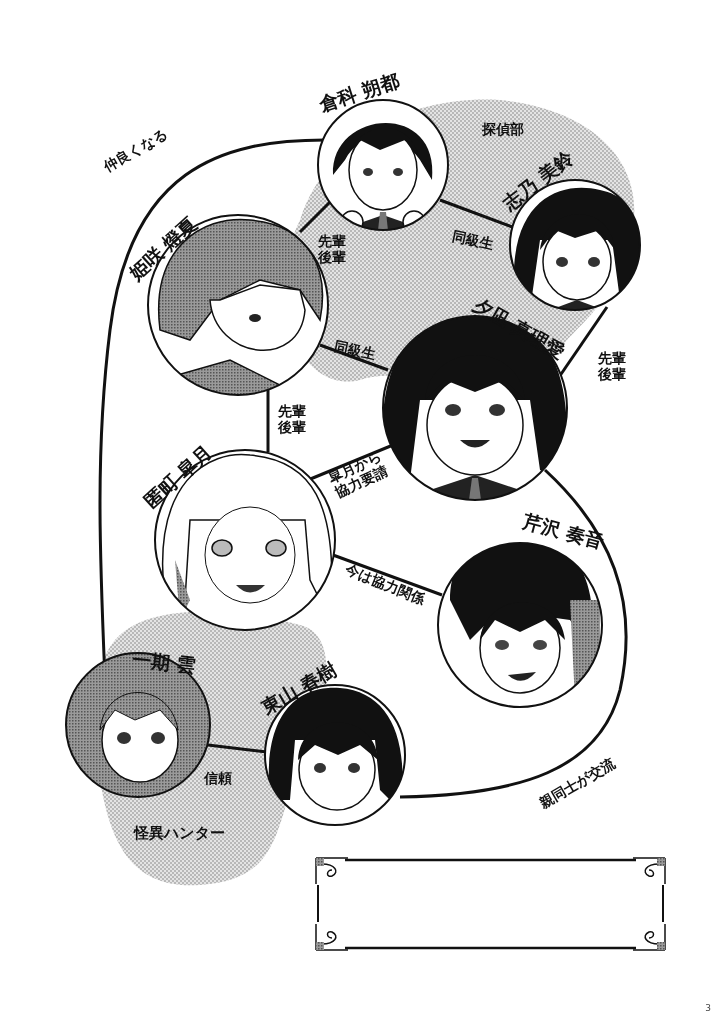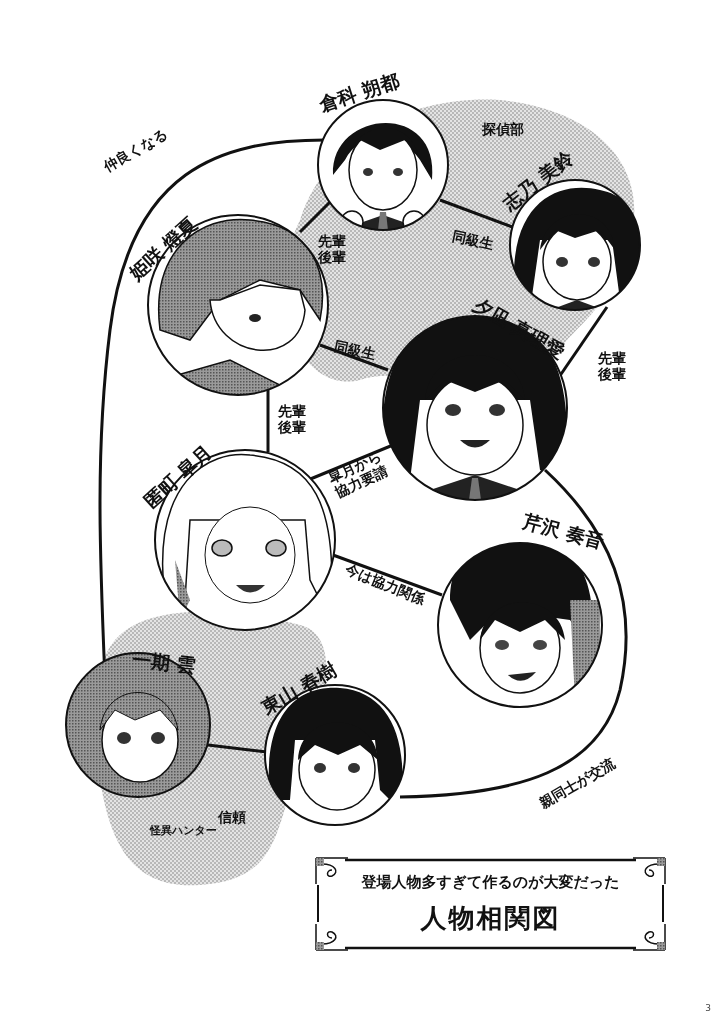--- a/index.html
+++ b/index.html
@@ -211,22 +211,20 @@
 後輩</div>
 <div class="lbl rel" style="left:452px; top:232px; transform:rotate(12deg);">同級生</div>
 <div class="lbl rel stack" style="left:598px; top:350px;">先輩
 後輩</div>
 <div class="lbl rel" style="left:334px; top:342px; transform:rotate(12deg);">同級生</div>
 <div class="lbl rel stack" style="left:278px; top:403px;">先輩
 後輩</div>
 <div class="lbl rel stack" style="left:330px; top:458px; transform:rotate(-25deg);">皐月から
 協力要請</div>
 <div class="lbl rel" style="left:343px; top:576px; transform:rotate(22deg);">今は協力関係</div>
-<div class="lbl rel" style="left:218px; top:770px;margin-top:39px;">信頼</div>
-<div class="lbl rel" style="left:150px; top:825px; font-size:11px;">怪異ハンター</div>
+<div class="lbl rel" style="left:204px; top:770px;">信頼</div>
+<div class="lbl rel" style="left:134px; top:825px; font-size:15px;">怪異ハンター</div>
 <div class="lbl rel" style="left:535px; top:775px; transform:rotate(-30deg);">親同士が交流</div>
 
 <div class="title-frame">
-  <div class="title-sub">登場人物多すぎて作るのが大変だった</div>
-  <div class="title-main">人物相関図</div>
 </div>
 
 <div class="page-num">3</div>
 
 </body></html>

